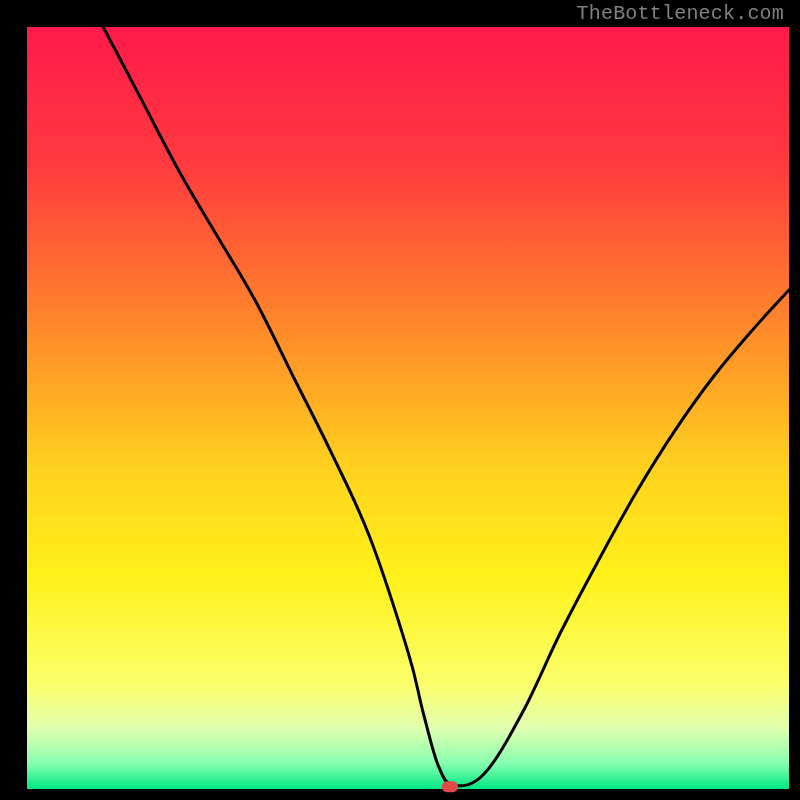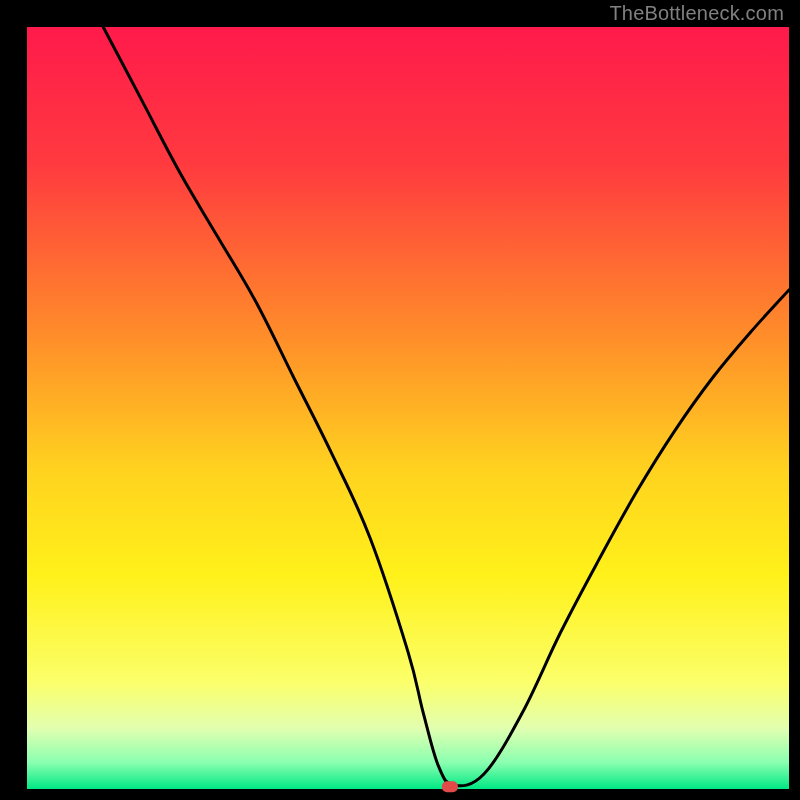--- a/index.html
+++ b/index.html
@@ -20,20 +20,21 @@
   .attribution {
     position: absolute;
     top: 2px;
     right: 16px;
     color: #808080;
     font-size: 20px;
     font-weight: 500;
     letter-spacing: 0.2px;
     z-index: 5;
     pointer-events: none;
+    font-family: Liberation Mono, monospace;
   }
   svg {
     position: absolute;
     left: 0;
     top: 0;
   }
 </style>
 </head>
 <body>
 

